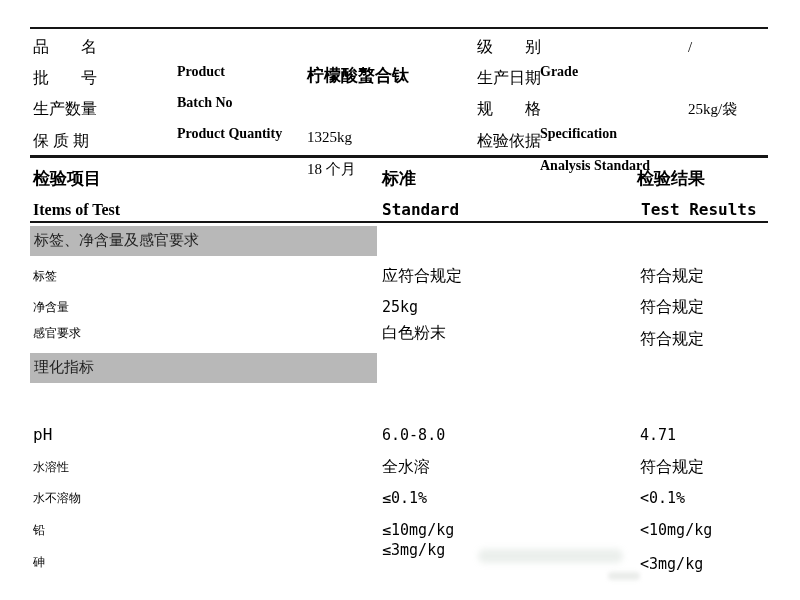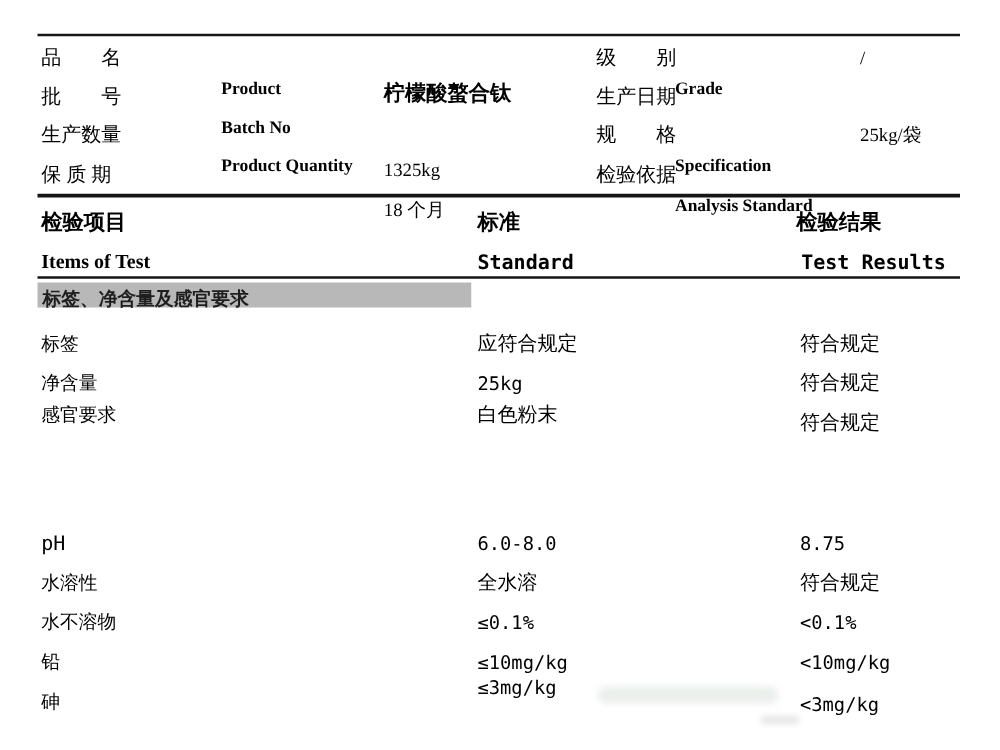--- a/index.html
+++ b/index.html
@@ -25,29 +25,28 @@
   .c-rcn { left:477px; } .c-ren { left:540px; } .c-rval { left:688px; }
 
   
   .c-item { left:33px; }  .c-std { left:382px; } .c-res { left:640px; }
 
   .th-cn { font-size:17px; font-weight:bold; font-family:"DejaVu Sans", sans-serif; }
   .th-en-serif { font-size:16px; font-weight:bold; font-family:"Liberation Serif", serif; }
   .th-en-mono  { font-size:16px; font-weight:bold; font-family:"DejaVu Sans Mono", monospace; }
 
   .band {
-    position:absolute; left:30px; width:347px; height:20px;
+    position:absolute; left:30px; width:347px; height:30px;
     line-height:28px;
-    font-weight:bold;
   }
   .band-label { padding-left:4px; font-size:15px; color:#1e1e1e;
     font-family:"Liberation Serif", serif; }
 
   .trow { position:absolute; left:0; width:800px; height:22px; line-height:22px; }
-  .item-cn { font-size:15px; }
+  .item-cn { font-size:12px; }
   .cjk     { font-size:16px; font-family:"Liberation Serif", serif; }
   .mono    { font-size:15px; font-family:"DejaVu Sans Mono", monospace; }
 
   .raise { top:-12px; }
   .drop6 { top:6px; }
   .drop2 { top:2px; }
 
   .smudge1 {
     position:absolute; left:478px; top:549px; width:145px; height:14px;
     background:rgba(145,165,150,0.18); border-radius:7px; filter:blur(3px);
@@ -125,25 +124,28 @@
     <span class="cell item-cn c-item">净含量</span>
     <span class="cell mono c-std">25kg</span>
     <span class="cell cjk c-res">符合规定</span>
   </div>
   <div class="trow" style="top:322px">
     <span class="cell item-cn c-item">感官要求</span>
     <span class="cell cjk c-std">白色粉末</span>
     <span class="cell cjk c-res drop6">符合规定</span>
   </div>
 
+  <div class="band" style="top:353px; background:#b8b8b8">
+    <span class="band-label">理化指标</span>
+  </div>
 
   <div class="trow" style="top:424px">
     <span class="cell mono c-item" style="font-size:16px">pH</span>
     <span class="cell mono c-std">6.0-8.0</span>
-    <span class="cell mono c-res">8.75</span>
+    <span class="cell mono c-res">4.71</span>
   </div>
   <div class="trow" style="top:456px">
     <span class="cell item-cn c-item">水溶性</span>
     <span class="cell cjk c-std">全水溶</span>
     <span class="cell cjk c-res">符合规定</span>
   </div>
   <div class="trow" style="top:487px">
     <span class="cell item-cn c-item">水不溶物</span>
     <span class="cell mono c-std">≤0.1%</span>
     <span class="cell mono c-res">&lt;0.1%</span>

